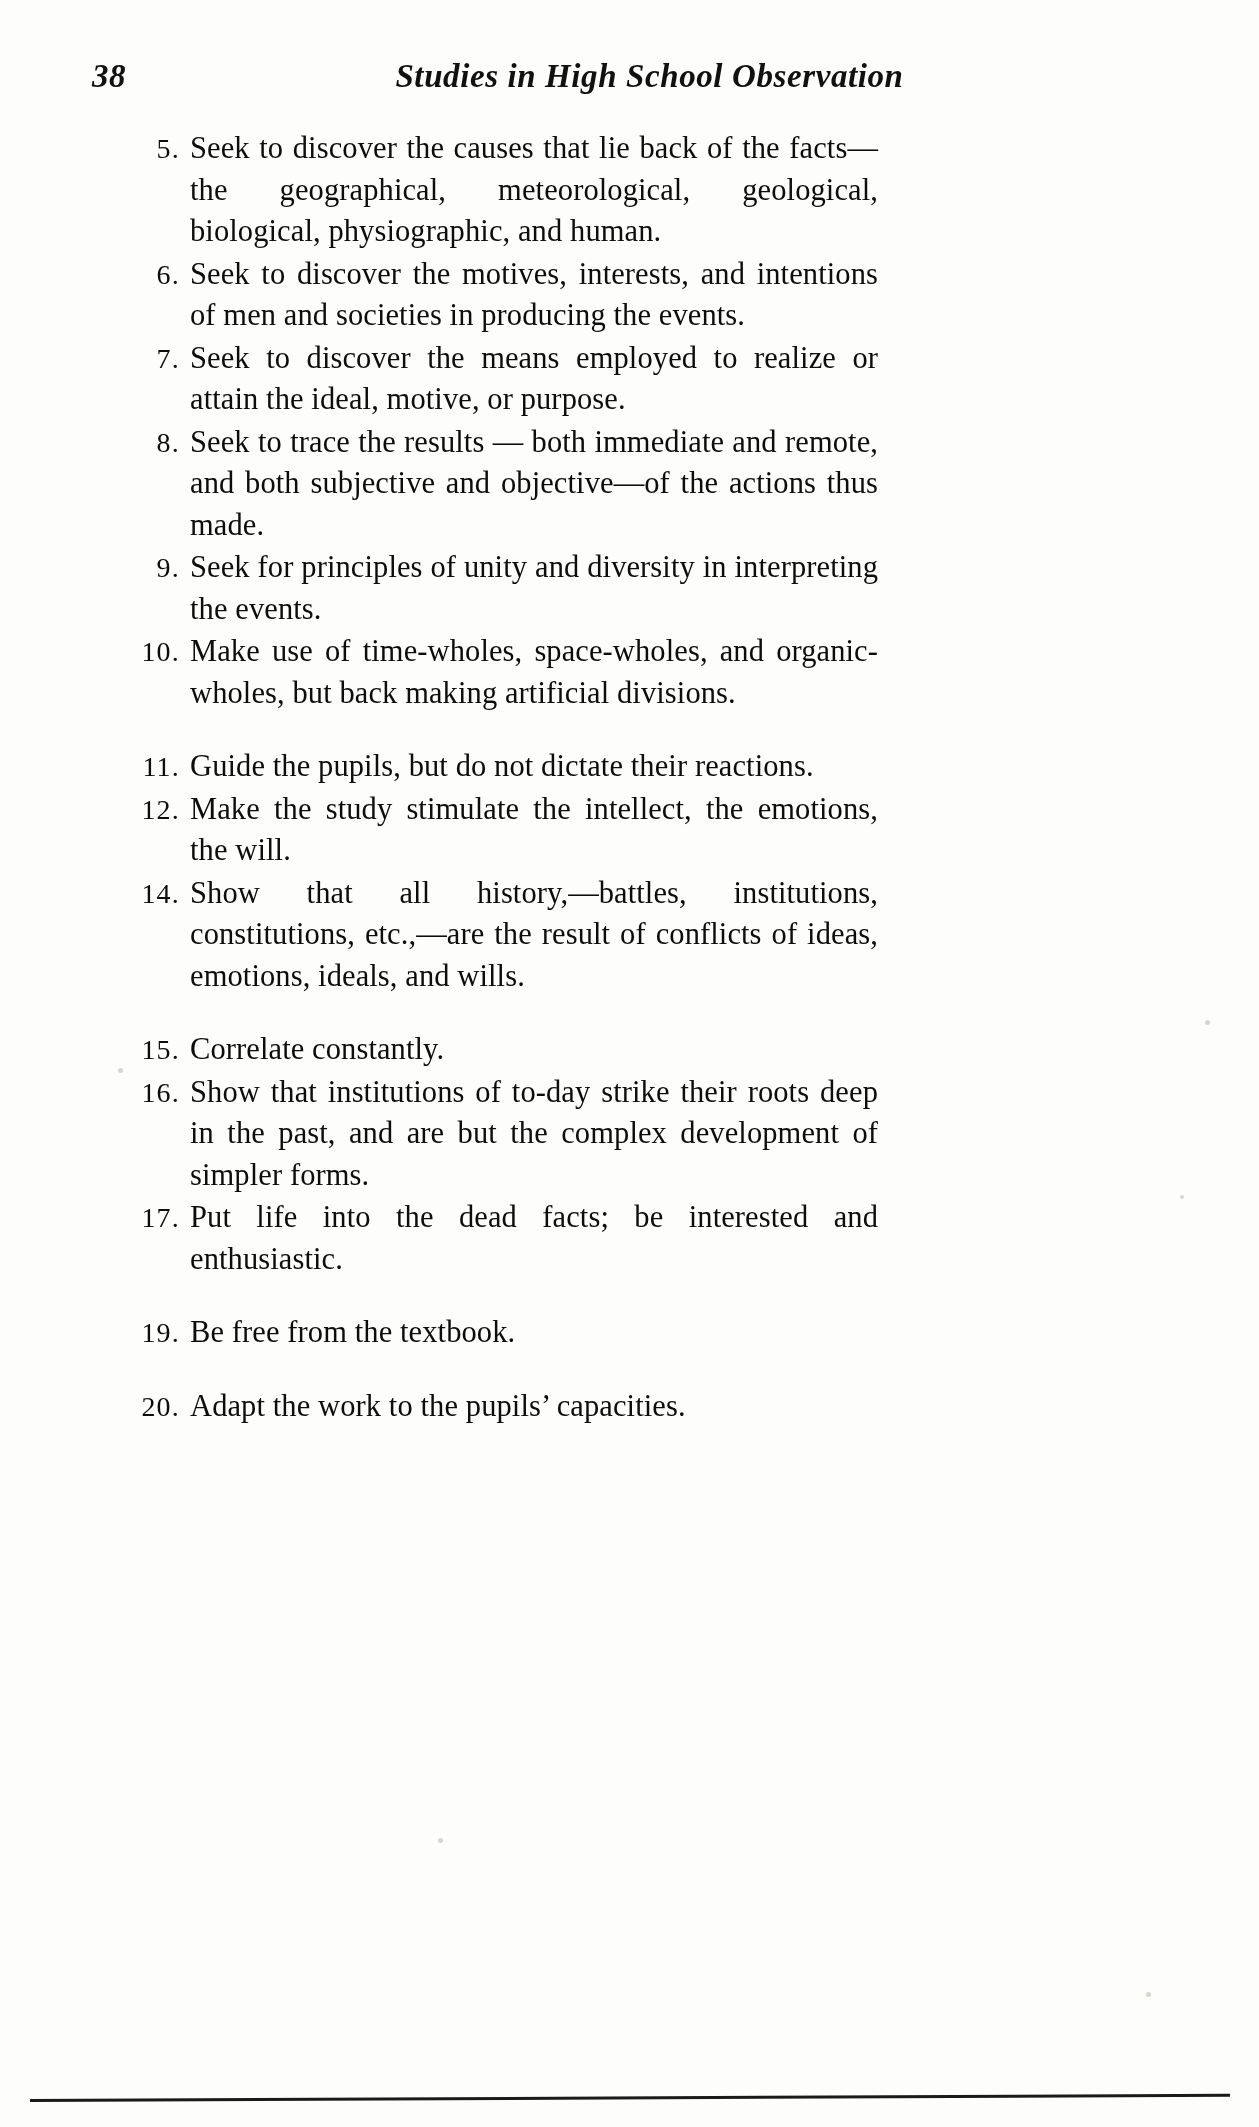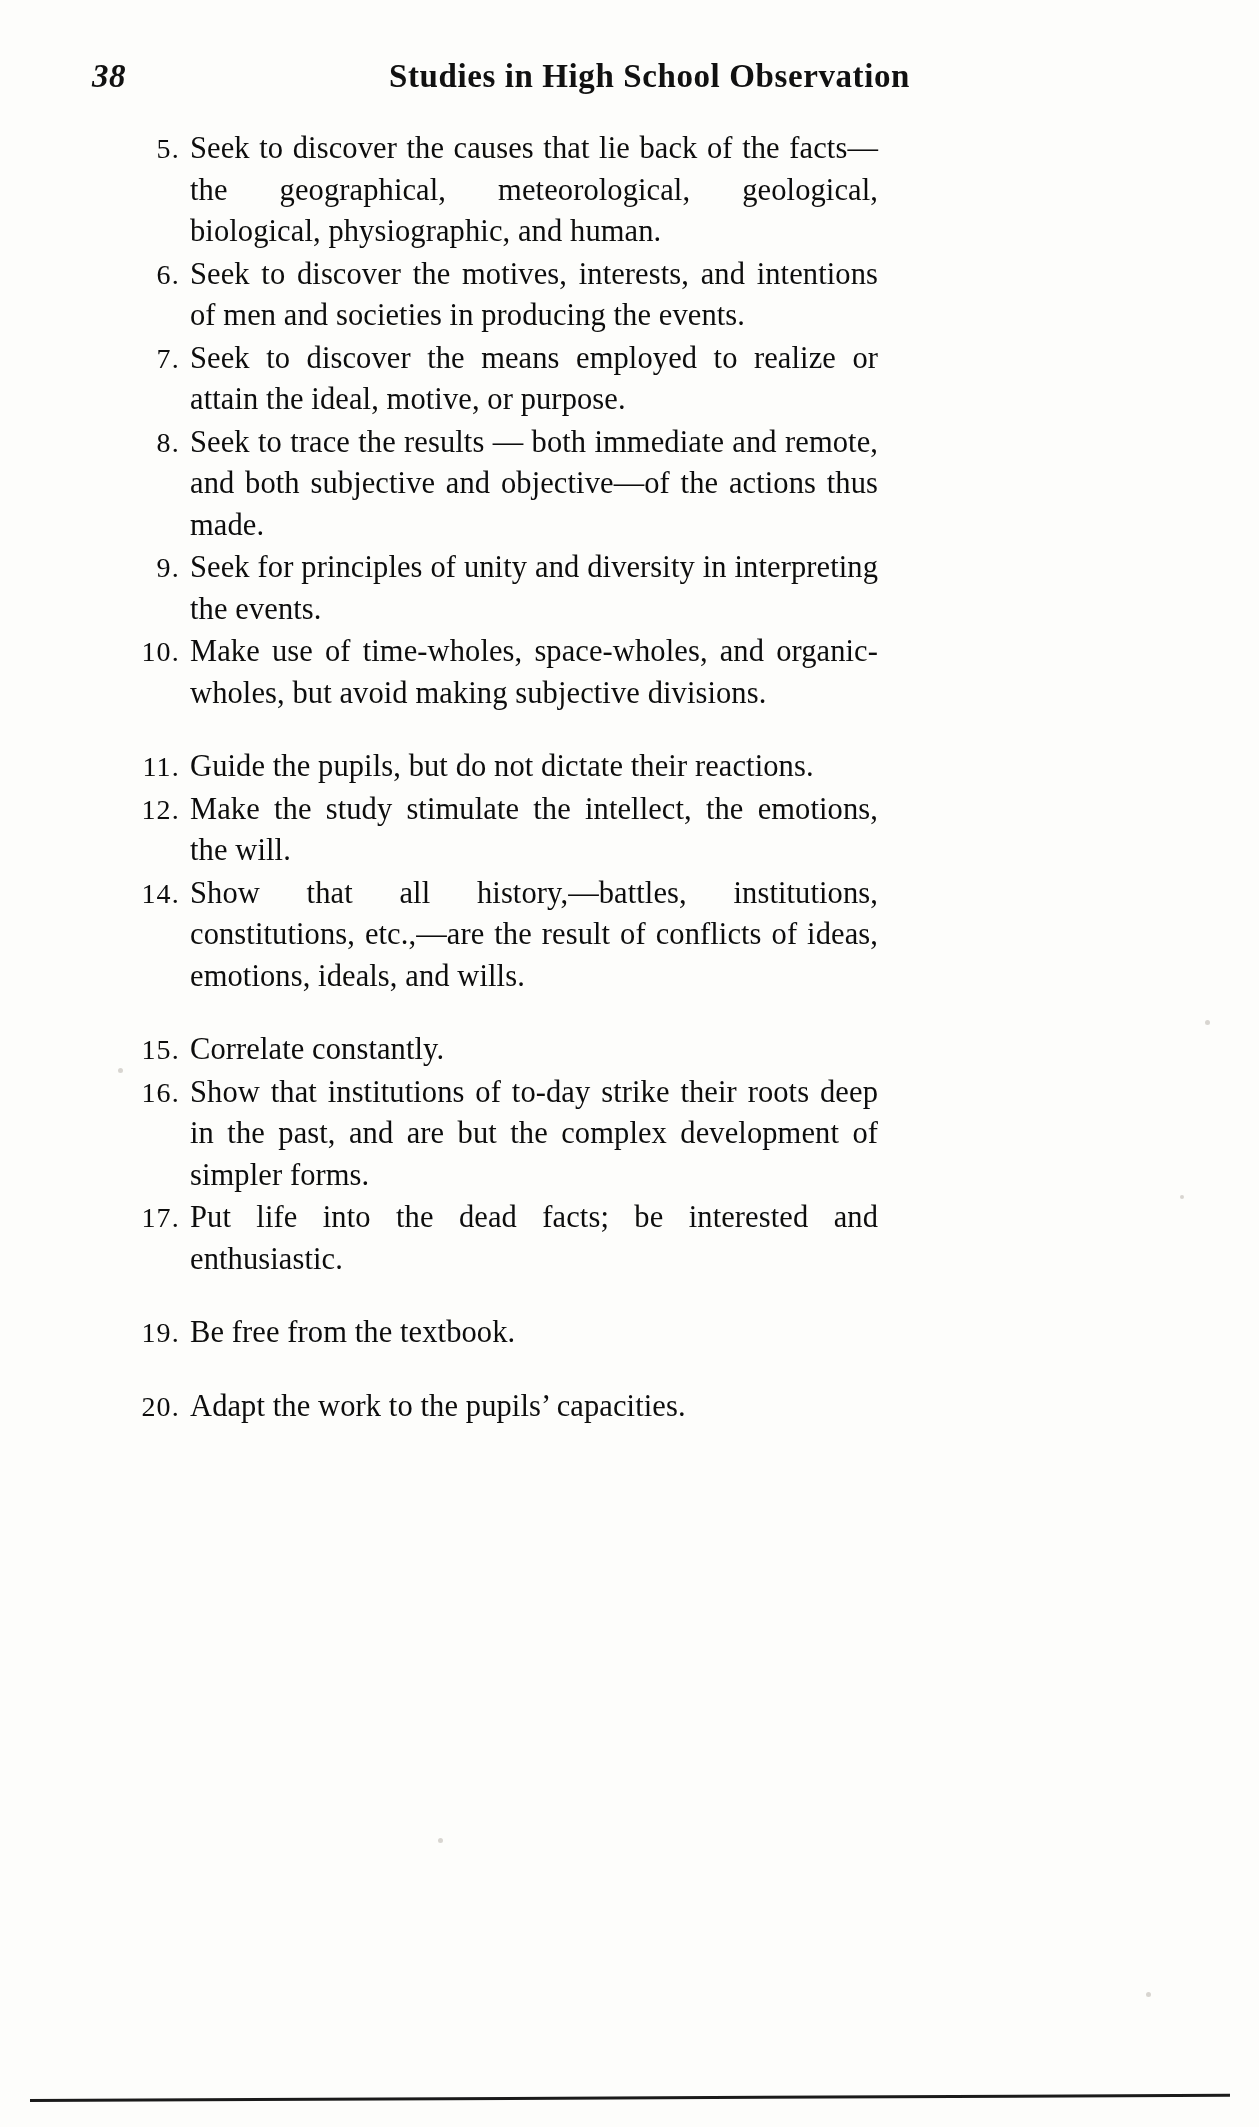--- a/index.html
+++ b/index.html
@@ -39,20 +39,21 @@
     color: #111;
     letter-spacing: 0.5px;
   }
   .running-title {
     position: absolute;
     left: 0;
     top: 0;
     width: 1259px;
     text-align: center;
     font-family: "Liberation Serif", serif;
+    font-style: italic;
     font-weight: bold;
     font-size: 33px;
     letter-spacing: 0.6px;
     color: #111;
     padding-left: 40px;
     box-sizing: border-box;
   }
   .body-block {
     position: absolute;
     top: 128px;
@@ -141,21 +142,21 @@
         <li class="rule">
           <span class="num">8.</span>
           <span class="txt">Seek to trace the results — both immediate and remote, and both subjective and objective—of the actions thus made.</span>
         </li>
         <li class="rule">
           <span class="num">9.</span>
           <span class="txt">Seek for principles of unity and diversity in interpreting the events.</span>
         </li>
         <li class="rule">
           <span class="num">10.</span>
-          <span class="txt">Make use of time-wholes, space-wholes, and organic-wholes, but avoid making subjective divisions.</span>
+          <span class="txt">Make use of time-wholes, space-wholes, and organic-wholes, but back making artificial divisions.</span>
         </li>
         <li class="rule short">
           <span class="num">11.</span>
           <span class="txt">Guide the pupils, but do not dictate their reactions.</span>
         </li>
         <li class="rule">
           <span class="num">12.</span>
           <span class="txt">Make the study stimulate the intellect, the emotions, the will.</span>
         </li>
         <li class="rule">

